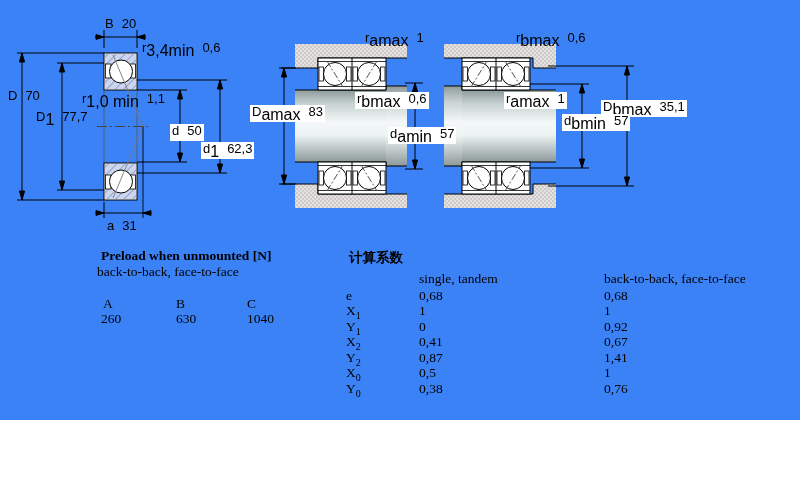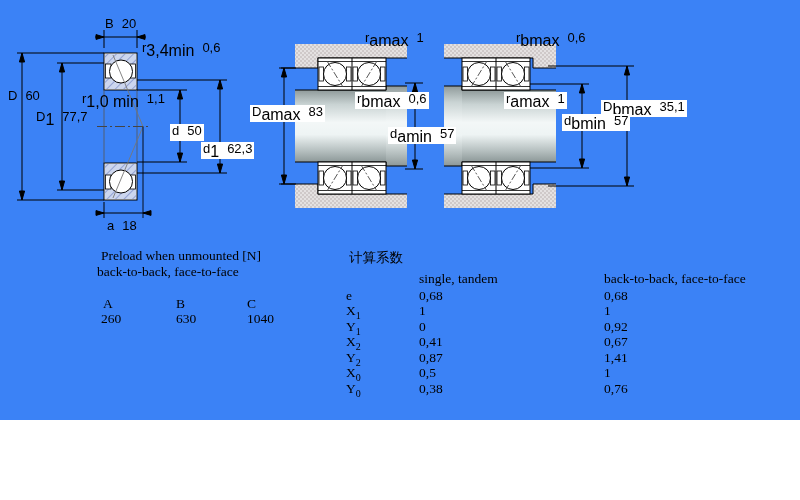--- a/index.html
+++ b/index.html
@@ -4,21 +4,21 @@
 <style>
   html,body{margin:0;padding:0;background:#fff;}
   #canvas{position:relative;width:800px;height:420px;background:#3b82f6;overflow:hidden;
           font-family:"Liberation Sans",sans-serif;color:#000;}
   #drawing-svg{position:absolute;left:0;top:0;}
   .dim{position:absolute;font:13px "Liberation Sans",sans-serif;white-space:nowrap;line-height:14px;}
   .dim .sub{font-size:16px;vertical-align:-4px;}
   .dim .val{margin-left:8px;}
   .dim.bg{background:#fff;padding:0 2px;}
   .tblk{position:absolute;font-family:"Liberation Serif",serif;font-size:13.5px;white-space:nowrap;line-height:15px;}
-  .bold{font-weight:normal;}
+  .bold{font-weight:bold;}
   .frow .sub{font-size:10px;vertical-align:-4px;}
   .abs{position:absolute;}
 </style>
 </head>
 <body>
 
 <div id="canvas">
 
 <svg id="drawing-svg" width="800" height="500">
   <defs>
@@ -234,26 +234,26 @@
           <line x1="530" y1="168" x2="589" y2="168"></line>
       <line x1="582" y1="84" x2="582" y2="168"></line>
       <polygon points="582,84 579.4,93 584.6,93" fill="#000"></polygon>
           <polygon points="582,168 579.4,159 584.6,159" fill="#000"></polygon>
     </g>
   </g>
 </svg>
 
 <div class="dim" style="left:105px;top:17px"><span>B</span><span class="sub"></span><span class="val">20</span></div>
 <div class="dim" style="left:142px;top:41px"><span>r</span><span class="sub">3,4min</span><span class="val">0,6</span></div>
-<div class="dim" style="left:8px;top:89px"><span>D</span><span class="sub"></span><span class="val">60</span></div>
+<div class="dim" style="left:8px;top:89px"><span>D</span><span class="sub"></span><span class="val">70</span></div>
 <div class="dim" style="left:36px;top:110px"><span>D</span><span class="sub">1</span><span class="val">77,7</span></div>
 <div class="dim" style="left:82px;top:92px"><span>r</span><span class="sub">1,0 min</span><span class="val">1,1</span></div>
 <div class="dim bg" style="left:170px;top:124px"><span>d</span><span class="sub"></span><span class="val">50</span></div>
 <div class="dim bg" style="left:201px;top:142px"><span>d</span><span class="sub">1</span><span class="val">62,3</span></div>
-<div class="dim" style="left:107px;top:219px"><span>a</span><span class="sub"></span><span class="val">18</span></div>
+<div class="dim" style="left:107px;top:219px"><span>a</span><span class="sub"></span><span class="val">31</span></div>
 
 <div class="dim" style="left:365px;top:31px"><span>r</span><span class="sub">amax</span><span class="val">1</span></div>
 <div class="dim bg" style="left:250px;top:105px"><span>D</span><span class="sub">amax</span><span class="val">83</span></div>
 <div class="dim bg" style="left:355px;top:92px"><span>r</span><span class="sub">bmax</span><span class="val">0,6</span></div>
 <div class="dim bg" style="left:388px;top:127px"><span>d</span><span class="sub">amin</span><span class="val">57</span></div>
 
 <div class="dim" style="left:516px;top:31px"><span>r</span><span class="sub">bmax</span><span class="val">0,6</span></div>
 <div class="dim bg" style="left:504px;top:92px"><span>r</span><span class="sub">amax</span><span class="val">1</span></div>
 <div class="dim bg" style="left:601px;top:100px"><span>D</span><span class="sub">bmax</span><span class="val">35,1</span></div>
 <div class="dim bg" style="left:562px;top:114px"><span>d</span><span class="sub">bmin</span><span class="val">57</span></div>

